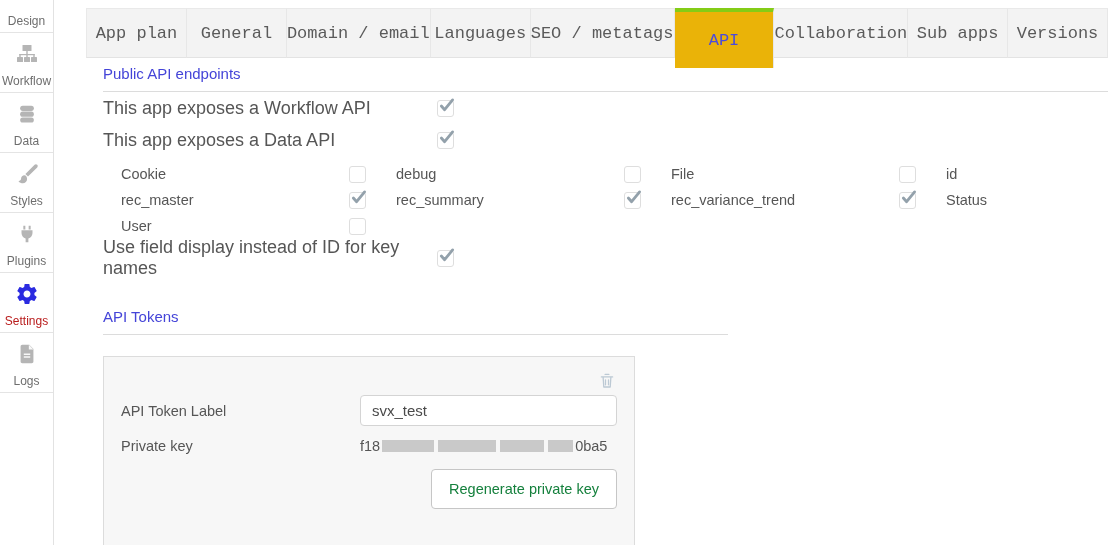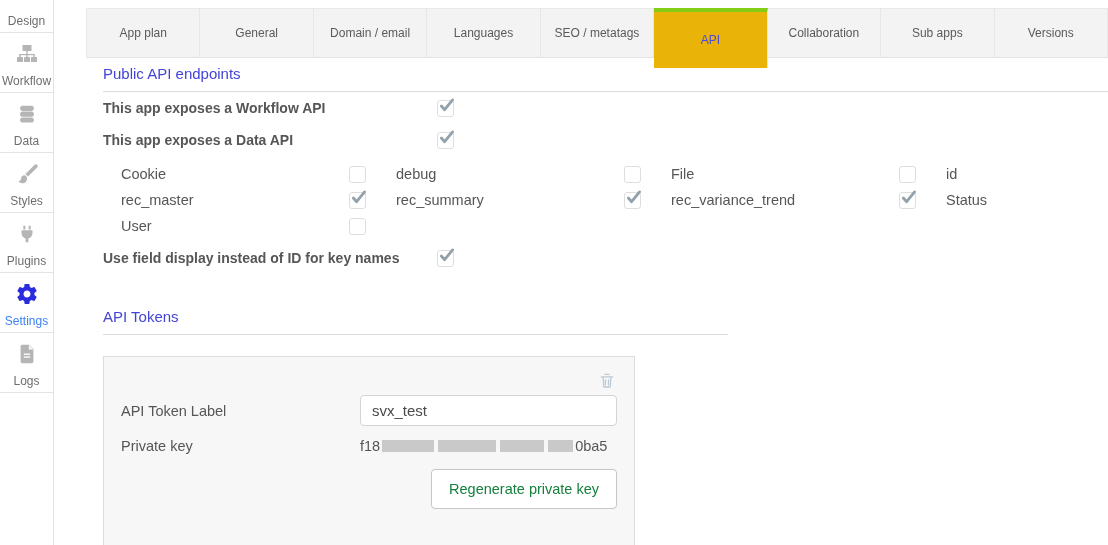--- a/index.html
+++ b/index.html
@@ -10,42 +10,42 @@
   .sidebar { position:absolute; left:0; top:0; width:54px; height:545px;
     border-right:1px solid #e2e2e2; background:#fff; z-index:5; }
   .side-items { margin-top:-27px; }
   .side-item { height:60px; border-bottom:1px solid #e4e4e4; display:flex;
     flex-direction:column; align-items:center; justify-content:flex-end;
     padding-bottom:4px; cursor:pointer; background:#fff; }
   .side-item .sicon { flex:1; display:flex; align-items:center; justify-content:center;
     color:#b5b5b5; width:100%; overflow:hidden; }
   .side-item .slabel { font-size:12px; color:#6e6e6e; line-height:14px; }
   .side-item.active .sicon { color:#2b2be0; }
-  .side-item.active .slabel { color:#3b82f6;text-align:right; }
+  .side-item.active .slabel { color:#b91c1c;text-align:right; }
 
   
   .main { position:absolute; left:86px; top:8px; width:1022px; }
   .tabbar { display:flex; align-items:flex-start; height:50px; }
   .tab { flex:1; height:50px; background:#f3f3f3; border-top:1px solid #e9e9e9;
     border-bottom:1px solid #e3e3e3; border-right:1px solid #e7e7e7;
     display:flex; align-items:center; justify-content:center;
-    font-size:12px; color:#5a5a5a; cursor:pointer; white-space:nowrap; }
+    font-size:17px; color:#5a5a5a; cursor:pointer; white-space:nowrap;font-family:Liberation Mono, monospace; }
   .tab:first-child { border-left:1px solid #e9e9e9; }
   .tab.active { height:60px; background:#eab308; border-bottom:none; color:#4b4bdc;
     border-top:4px solid #84cc16; z-index:2; }
 
   
   .content { padding-left:17px; }
   .section-title { color:#4444d8; font-size:15px; margin-top:7px; }
   .divider { border:none; border-top:1px solid #dcdcdc; margin-top:9px; }
   .divider.short { width:625px; margin-left:0; }
 
   .toggle-row { display:flex; align-items:center; height:32px; margin-top:0; }
   .toggle-row:first-of-type { margin-top:16px; }
-  .toggle-row .t-label { width:334px; font-size:14px;font-weight:bold; }
+  .toggle-row .t-label { width:334px; font-size:18px; }
 
   .checkbox { position:relative; width:17px; height:17px; background:#fff;
     border:1px solid #dedede; border-radius:3px; flex:none; cursor:pointer; }
   .checkbox svg { display:none; position:absolute; left:1px; top:-3px; overflow:visible; }
   .checkbox.checked svg { display:block; }
 
   .types-grid { margin-left:18px; margin-top:5px; width:987px; overflow:hidden;
     display:grid; grid-template-columns:repeat(4,275px); }
   .type-cell { display:flex; align-items:center; justify-content:space-between;
     height:26px; padding-right:30px; font-size:14.5px; }

